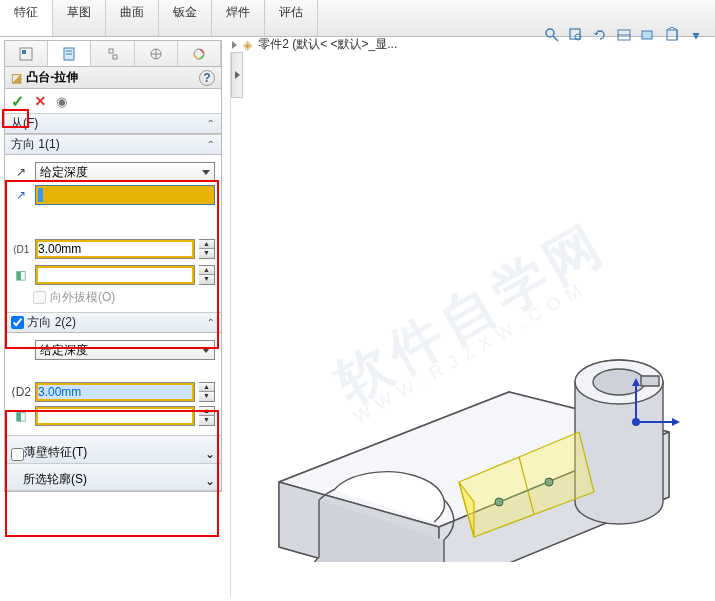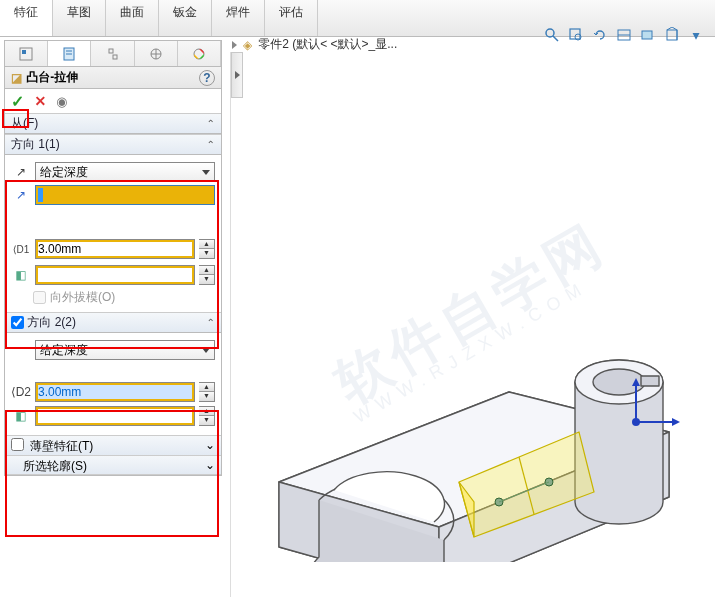--- a/index.html
+++ b/index.html
@@ -44,21 +44,21 @@
 .spin div:first-child { border-bottom:1px solid #999; }
 .chk { display:flex; align-items:center; gap:4px; margin-top:4px; margin-left:22px; }
 .chk input { width:13px; height:13px; }
 .blank1 { height: 28px; }
 .blank2 { height: 16px; }
 .sel1 { background:#3399ff; color:#fff; padding:0 1px; }
 
 .redbox-2 { position:absolute; left:5px; top:180px; width:214px; height:169px; border:2px solid #e00; z-index:5; pointer-events:none; }
 .redbox-3 { position:absolute; left:5px; top:410px; width:214px; height:127px; border:2px solid #e00; z-index:5; pointer-events:none; }
 
-.sec-coll { height:20px; border-top:1px solid #ccc; background:linear-gradient(#f4f7fa,#e3eaf3); padding:2px 6px; display:flex; align-items:flex-start; gap:6px; }
+.sec-coll { height:28px; border-top:1px solid #ccc; background:linear-gradient(#f4f7fa,#e3eaf3); padding:2px 6px; display:flex; align-items:flex-end; }
 
 .vp { position:absolute; left:230px; top:52px; right:4px; bottom:4px; background:#fff; border-left:1px solid #ddd; }
 .vp .vbar { position:absolute; top:0; left:0; width:12px; height:46px; background:linear-gradient(90deg,#e4e4e4,#f4f4f4); border:1px solid #c8c8c8; display:flex; align-items:center; justify-content:center; }
 .vp .vbar .tri { width:0;height:0;border-top:4px solid transparent;border-bottom:4px solid transparent;border-left:5px solid #666; }
 .wm { position:absolute; left:50%; top:48%; transform:translate(-50%,-50%) rotate(-30deg); font-size:54px; color:rgba(100,130,170,.10); font-weight:bold; letter-spacing:6px; white-space:nowrap; pointer-events:none; }
 .wm2 { position:absolute; left:50%; top:55%; transform:translate(-50%,-50%) rotate(-30deg); font-size:18px; color:rgba(100,130,170,.10); letter-spacing:8px; white-space:nowrap; pointer-events:none; }
 .triad { position:absolute; left:395px; top:320px; pointer-events:none; }
 
 svg.part { position:absolute; left:18px; top:150px; }
 </style>

